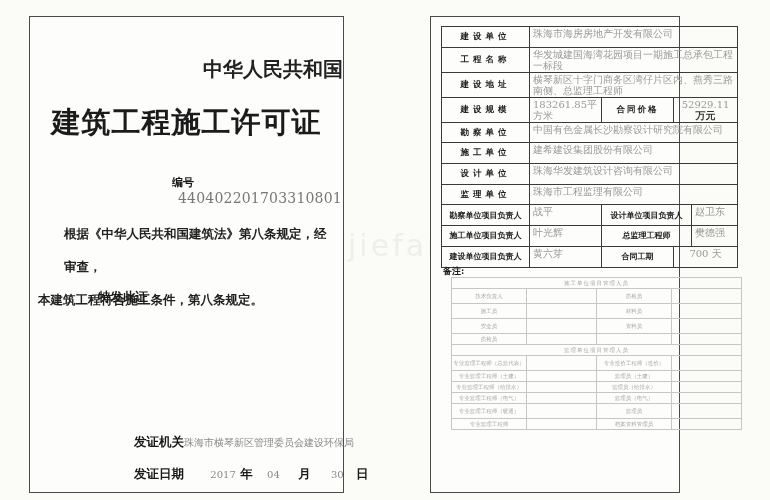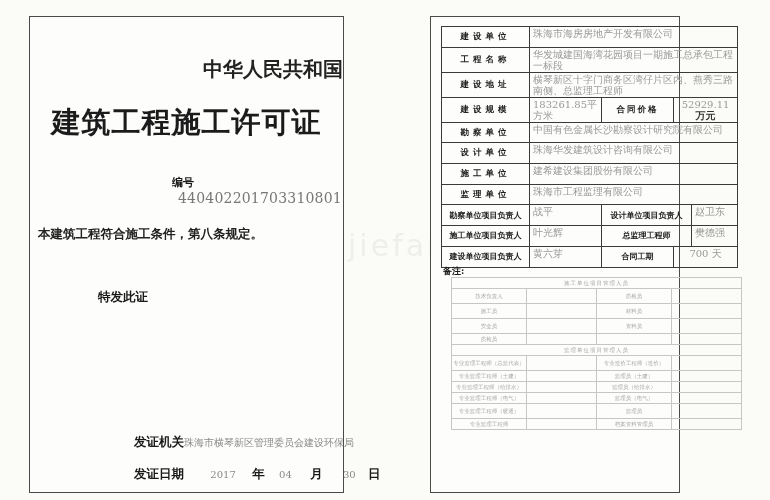--- a/index.html
+++ b/index.html
@@ -55,30 +55,31 @@
 
 <div class="watermark">jiefang</div>
 
 <div id="left-page" class="page">
   <div class="title1">中华人民共和国</div>
   <div class="title2">建筑工程施工许可证</div>
   <div class="serial">
     <span>编号</span><span class="num">440402201703310801</span>
   </div>
   <div class="para" id="para1">
+    <div class="indent">根据《中华人民共和国建筑法》第八条规定，经审查，</div>
     <div>本建筑工程符合施工条件，第八条规定。</div>
   </div>
   <div class="special">特发此证</div>
 
   <div class="issue-row" id="issuer-row">
     <span>发证机关</span><span class="val">珠海市横琴新区管理委员会建设环保局</span>
   </div>
   <div class="issue-row date-parts" id="date-row">
     <span style="margin-right:22px">发证日期</span>
-    <span class="val" style="margin-right:12px">2017</span>
+    <span class="val" style="">2017</span>
     <span style="margin-right:10px">年</span>
     <span class="val" style="margin-right:14px">04</span>
     <span style="margin-right:16px">月</span>
     <span class="val" style="margin-right:8px">30</span>
     <span>日</span>
   </div>
 
 </div>
 
 <div id="right-page" class="page">
@@ -108,26 +109,26 @@
       <td class="lbl">建设规模</td>
       <td class="val" colspan="1">183261.85平方米</td>
       <td class="lbl" colspan="2" style="letter-spacing:2px">合同价格</td>
       <td class="val right" colspan="2"><span>52929.11</span><b>万元</b></td>
     </tr>
     <tr>
       <td class="lbl">勘察单位</td>
       <td class="val" colspan="5">中国有色金属长沙勘察设计研究院有限公司</td>
     </tr>
     <tr>
+      <td class="lbl">施工单位</td>
+      <td class="val" colspan="5">建希建设集团股份有限公司</td>
+    </tr>
+    <tr>
       <td class="lbl">设计单位</td>
       <td class="val" colspan="5">珠海华发建筑设计咨询有限公司</td>
-    </tr>
-    <tr>
-      <td class="lbl">施工单位</td>
-      <td class="val" colspan="5">建希建设集团股份有限公司</td>
     </tr>
     <tr>
       <td class="lbl">监理单位</td>
       <td class="val" colspan="5">珠海市工程监理有限公司</td>
     </tr>
     <tr>
       <td class="lbl2">勘察单位项目负责人</td>
       <td class="val">战平</td>
       <td class="lbl2" colspan="3">设计单位项目负责人</td>
       <td class="val">赵卫东</td>

